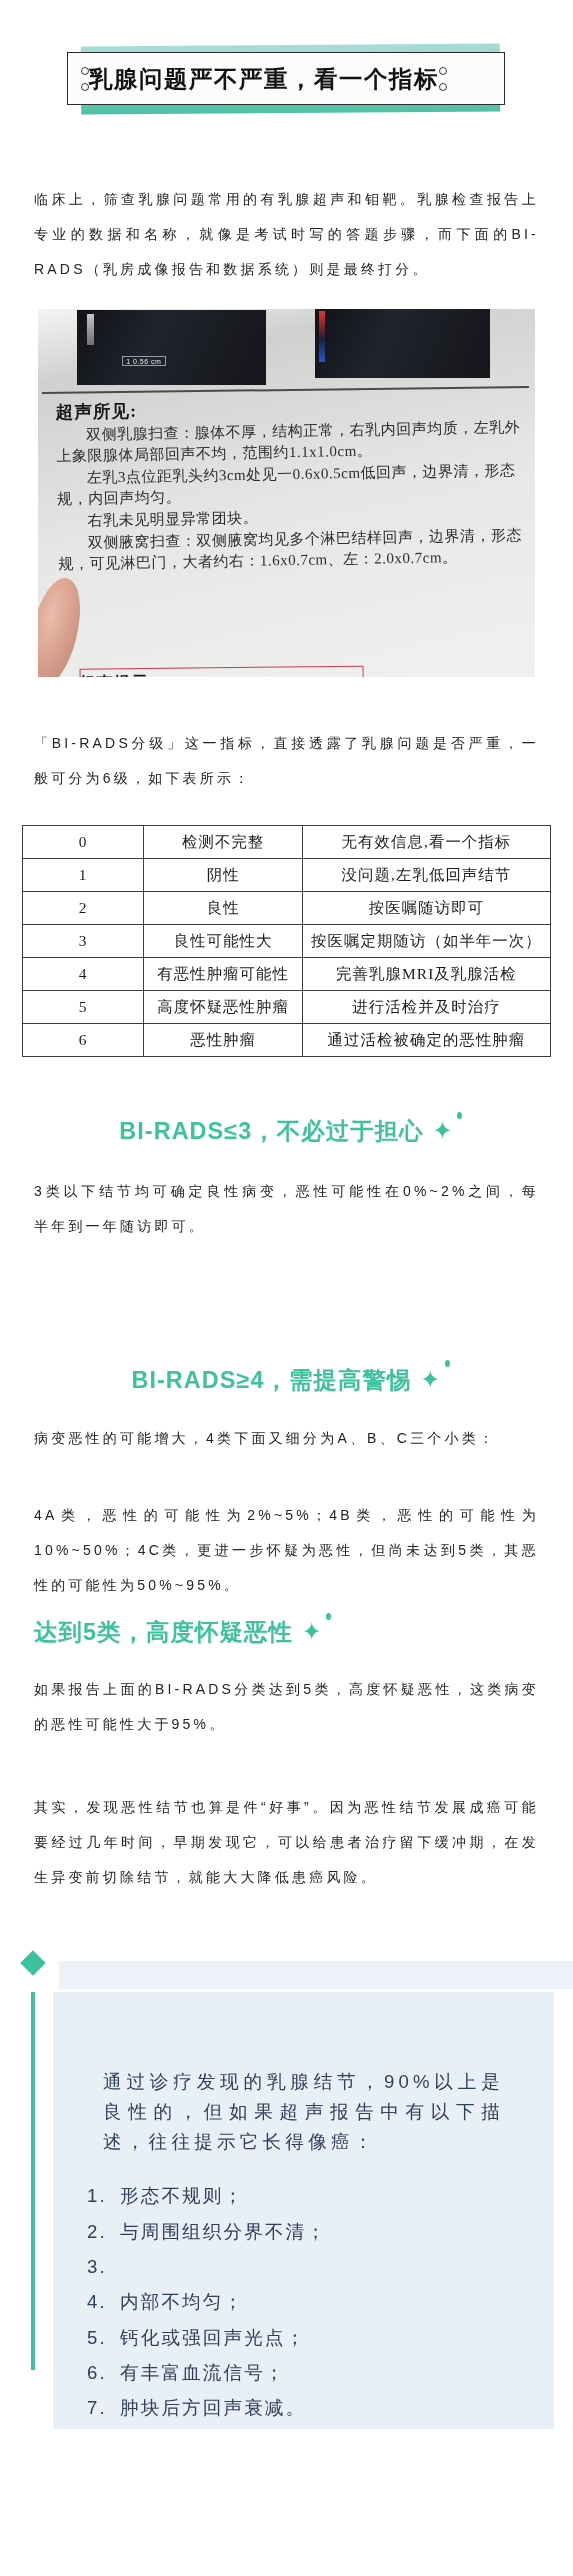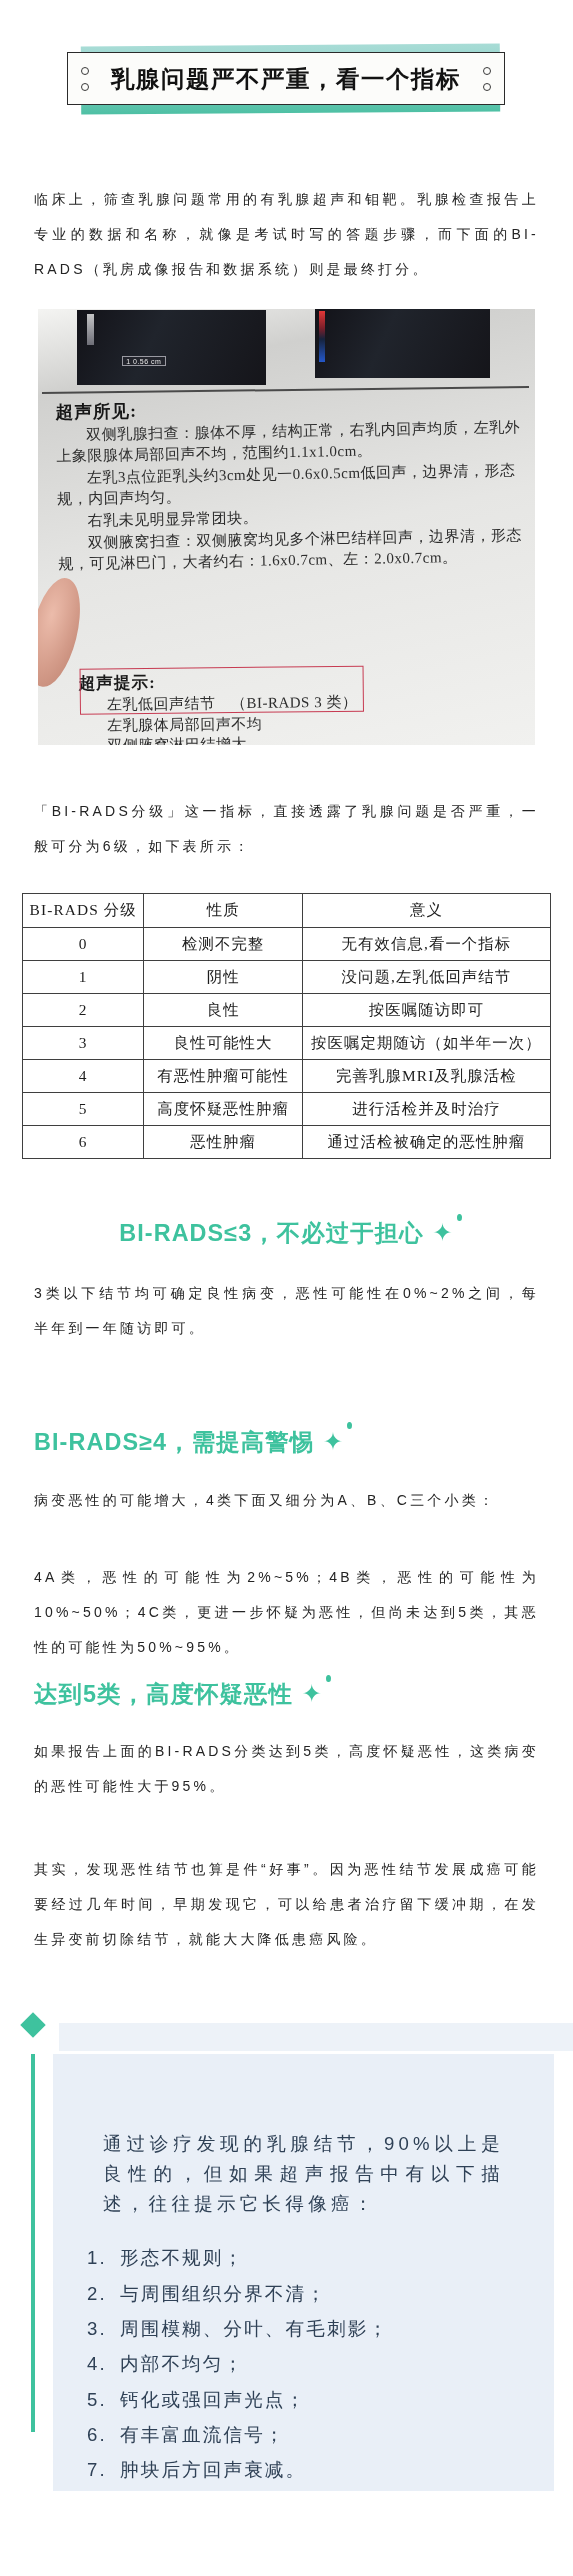--- a/index.html
+++ b/index.html
@@ -7,31 +7,31 @@
     width:573px;height:2576px;background:#ffffff;overflow:hidden;
     font-family:"Liberation Sans",sans-serif;color:#1f1f1f;position:relative;
   }
   
   .title-wrap{position:relative;margin-top:45px;height:69px;}
   .band{position:absolute;left:81px;top:0;width:419px;height:68px;
     background:linear-gradient(180deg,#A8DCD6 0%,#8ED2C8 45%,#4EC0A4 100%);
     transform:rotate(-0.4deg);}
   .tbox{position:absolute;left:67px;top:7.4px;width:438px;height:53px;box-sizing:border-box;
     background:#FCFCFA;border:1.6px solid #2b2b2b;display:flex;align-items:center;
-    justify-content:space-between;padding:0 12.7px;}
+    padding:0 12.7px;}
   .rings{display:flex;flex-direction:column;gap:8px;}
   .ring{width:6.4px;height:6.4px;border:1.6px solid #3a3a3a;border-radius:50%;}
   .title-text{font-size:23.4px;font-weight:bold;letter-spacing:1.6px;color:#121212;white-space:nowrap;}
   
   .para{margin:0 34px;font-size:14px;line-height:35px;letter-spacing:3.2px;
     text-align:justify;color:#242424;}
   .p1{margin-top:68px;}
   .p2{margin-top:49px;}
   
-  .photo{position:relative;margin:22px 38px 0;width:497px;height:436px;overflow:hidden;
+  .photo{position:relative;margin:22px 38px 0;width:497px;height:368px;overflow:hidden;
     background:linear-gradient(168deg,#f4f4f2 0%,#d0d0ce 16%,#e6e6e4 52%,#f1f1ef 100%);}
   .thumb{position:absolute;background:linear-gradient(115deg,#121218 0%,#20242c 40%,#15151a 100%);}
   .thumb-l{left:39px;top:1.1px;width:189px;height:75px;}
   .thumb-r{left:277px;top:0;width:175px;height:69px;}
   .probe-strip{position:absolute;left:9.6px;top:4.2px;width:7px;height:31px;
     background:linear-gradient(#ffffff,#8b8b95);opacity:.75;}
   .doppler{position:absolute;left:4.2px;top:1.6px;width:5.8px;height:51px;
     background:linear-gradient(180deg,#e23737 0%,#7a1f2a 34%,#16233c 55%,#2457c9 100%);}
   .measure{position:absolute;left:45px;top:46px;color:#e9e9e9;font-size:7px;
     border:0.5px solid #9a9aa2;padding:0.5px 3.2px;letter-spacing:0.5px;background:rgba(40,40,48,.5);}
@@ -55,21 +55,21 @@
     font-family:"Liberation Serif",serif;font-size:15.4px;color:#1c1c1c;table-layout:fixed;}
   table.grade th,table.grade td{border:1.1px solid #3f3f3f;text-align:center;
     font-weight:normal;letter-spacing:1.1px;padding:0;}
   table.grade th{height:33px;}
   table.grade td{height:32px;}
   .col1{width:23%;}.col2{width:30%;}.col3{width:47%;}
   
   .ghead{margin:0 34px;font-size:23.4px;font-weight:bold;letter-spacing:1.1px;
     color:#3EC29E;white-space:nowrap;}
   .gh1{margin-top:58px;text-align:center;}
-  .gh2{margin-top:80px;}
+  .gh2{margin-top:120px;text-align:center;}
   .gh3{margin-top:13px;}
   .sparkle{position:relative;display:inline-block;margin-left:8.5px;color:#3EC29E;
     font-size:24.4px;font-weight:normal;}
   .sparkle::after{content:"";position:absolute;top:-4.2px;right:-8px;width:4.8px;height:7px;
     border-radius:50%;background:#3EC29E;}
   .mt50{margin-top:26.5px;}.mt48{margin-top:25.5px;}.mt80{margin-top:42px;}
   .mt45{margin-top:24px;}.mt90{margin-top:48px;}
   
   .warning{position:relative;margin-top:53px;height:486px;}
   .diamond{position:absolute;left:24.4px;top:6.4px;width:18px;height:18px;background:#3EC29E;
@@ -133,25 +133,20 @@
 
 <p class="para p2">「BI-RADS分级」这一指标，直接透露了乳腺问题是否严重，一般可分为6级，如下表所示：</p>
 
 <table class="grade">
   <colgroup>
       <col class="col1">
       <col class="col2">
       <col class="col3">
     </colgroup>
   <tbody>
-      <tr>
-    <th>BI-RADS 分级</th>
-    <th>性质</th>
-    <th>意义</th>
-  </tr>
   <tr>
     <td>0</td>
     <td>检测不完整</td>
     <td>无有效信息,看一个指标</td>
   </tr>
   <tr>
     <td>1</td>
     <td>阴性</td>
     <td>没问题,左乳低回声结节</td>
   </tr>
@@ -204,21 +199,20 @@
       <li>
           <span class="num">1.</span>
           <span>形态不规则；</span>
         </li>
       <li>
           <span class="num">2.</span>
           <span>与周围组织分界不清；</span>
         </li>
       <li>
           <span class="num">3.</span>
-          <span>周围模糊、分叶、有毛刺影；</span>
         </li>
       <li>
           <span class="num">4.</span>
           <span>内部不均匀；</span>
         </li>
       <li>
           <span class="num">5.</span>
           <span>钙化或强回声光点；</span>
         </li>
       <li>

